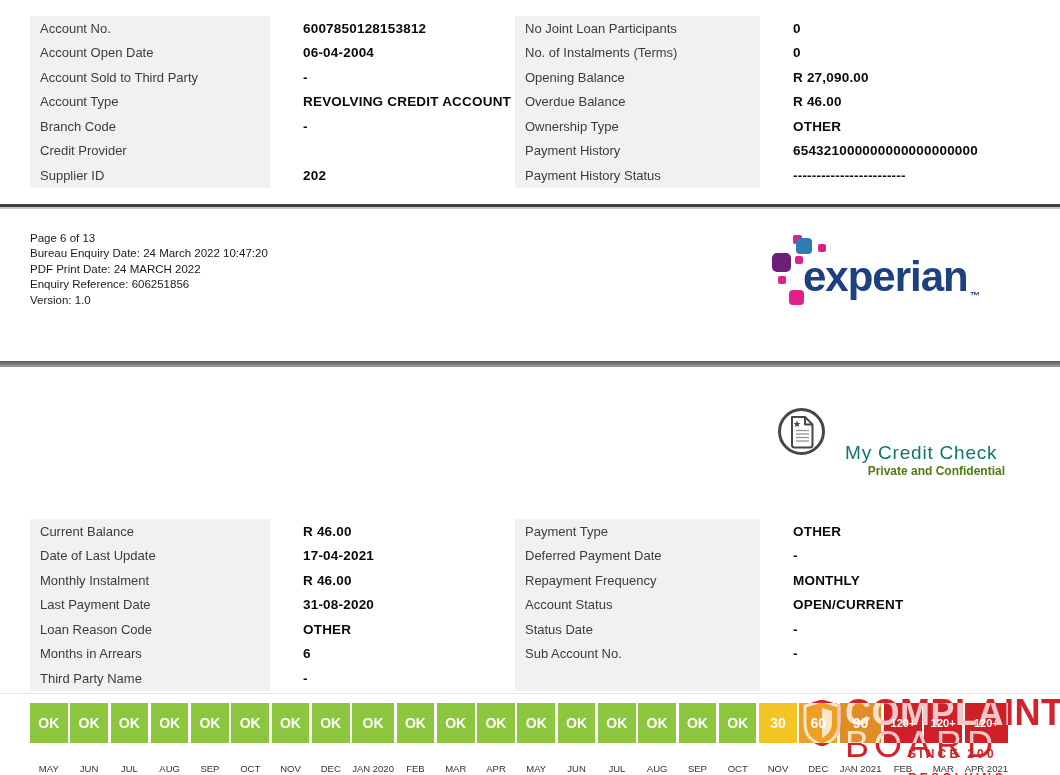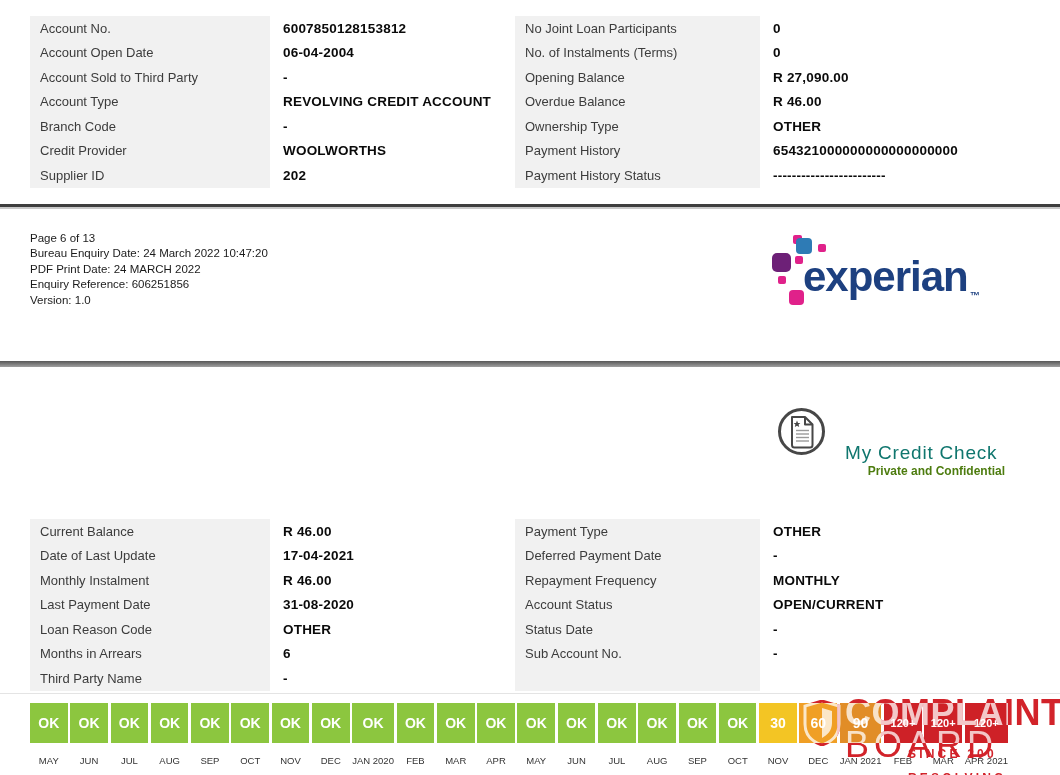--- a/index.html
+++ b/index.html
@@ -3,21 +3,21 @@
 <meta charset="utf-8">
 <style>
   html,body{margin:0;padding:0;background:#fff;}
   .page{
     position:relative;width:1060px;height:775px;background:#fff;overflow:hidden;
     font-family:"Liberation Sans",sans-serif;color:#222;
   }
   
   .kv-table{position:absolute;}
   .kv-table::before{content:"";position:absolute;left:0;top:0;bottom:0;width:var(--label-w);background:var(--label-bg);}
-  .kv-row{position:relative;display:grid;grid-template-columns:var(--label-w) 1fr;height:24.5px;align-items:center;}
+  .kv-row{position:relative;display:grid;grid-template-columns:var(--label-w) 1fr;height:24.5px;align-items:center;gap:20px;}
   .kv-label{padding-left:10px;font-size:13px;color:#3c3c3c;}
   .kv-value{padding-left:13px;font-size:13.5px;font-weight:bold;color:#0a0a0a;letter-spacing:.2px;white-space:nowrap;}
   #t1,#t3{left:30px;width:470px;--label-w:240px;}
   #t2,#t4{left:515px;width:530px;--label-w:245px;}
   #t1,#t2{top:16px;}
   #t3,#t4{top:519px;}
   #t4{height:172px;}
   
   .rule1{position:absolute;left:0;top:204px;width:1060px;height:3px;background:#3e3e3e;border-bottom:2px solid #c9c9c9;}
   .rule-faint{position:absolute;left:0;top:693px;width:1060px;height:1px;background:#e4e4e4;}
@@ -44,21 +44,21 @@
   
   .timeline{position:absolute;left:30px;top:703px;width:978px;z-index:2;}
   .tl-cells{display:grid;grid-template-columns:repeat(24,1fr);column-gap:2.7px;}
   .tl-cell{text-align:center;}
   .tl-box{height:40px;display:flex;align-items:center;justify-content:center;color:#fff;font-weight:bold;font-size:14px;}
   .sev-ok{background:var(--green);}
   .sev-d30{background:var(--yellow);}
   .sev-d60{background:var(--orange);}
   .sev-d90{background:var(--dark-orange);}
   .sev-d120{background:var(--red);font-size:11px;}
-  .tl-month{margin-top:12px;font-size:9.5px;color:#333;white-space:nowrap;height:11px;}
+  .tl-month{margin-top:20px;font-size:9.5px;color:#333;white-space:nowrap;height:11px;}
   
   .wm-layer{position:absolute;left:0;top:0;width:1060px;height:775px;pointer-events:none;}
   .wm-layer.red{z-index:1;color:var(--watermark-red);}
   .wm-clip{position:absolute;left:30px;top:703px;width:978px;height:40px;overflow:hidden;z-index:3;pointer-events:none;}
   .wm-layer.white{left:-30px;top:-703px;color:rgba(255,255,255,.75);}
   .wm-shield{position:absolute;left:802px;top:700px;}
   .wm-l1{position:absolute;left:845px;top:695px;font-size:36px;font-weight:800;letter-spacing:.5px;white-space:nowrap;line-height:1;}
   .wm-l2{position:absolute;left:845px;top:727px;font-size:36px;font-weight:400;letter-spacing:5px;white-space:nowrap;line-height:1;}
   .wm-t1{position:absolute;left:908px;top:772px;font-size:12px;font-weight:700;letter-spacing:3.2px;white-space:nowrap;line-height:1;}
   .wm-t2{position:absolute;left:908px;top:748px;font-size:12px;font-weight:700;letter-spacing:3.2px;white-space:nowrap;line-height:1;}
@@ -84,21 +84,20 @@
       <div class="kv-row">
         <div class="kv-label">Account Type</div>
         <div class="kv-value">REVOLVING CREDIT ACCOUNT</div>
       </div>
       <div class="kv-row">
         <div class="kv-label">Branch Code</div>
         <div class="kv-value">-</div>
       </div>
       <div class="kv-row">
         <div class="kv-label">Credit Provider</div>
-        <div class="kv-value">WOOLWORTHS</div>
       </div>
       <div class="kv-row">
         <div class="kv-label">Supplier ID</div>
         <div class="kv-value">202</div>
       </div>
     </div>
   <div class="kv-table" id="t2">
       <div class="kv-row">
         <div class="kv-label">No Joint Loan Participants</div>
         <div class="kv-value">0</div>

